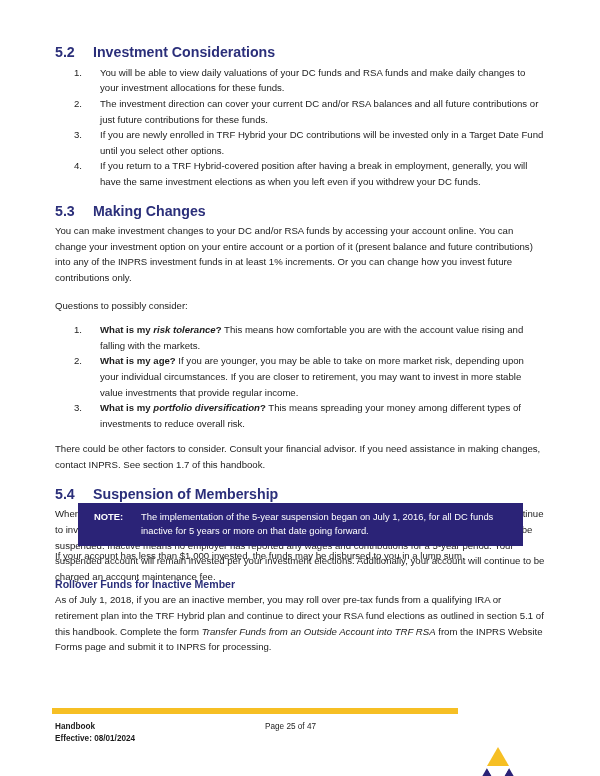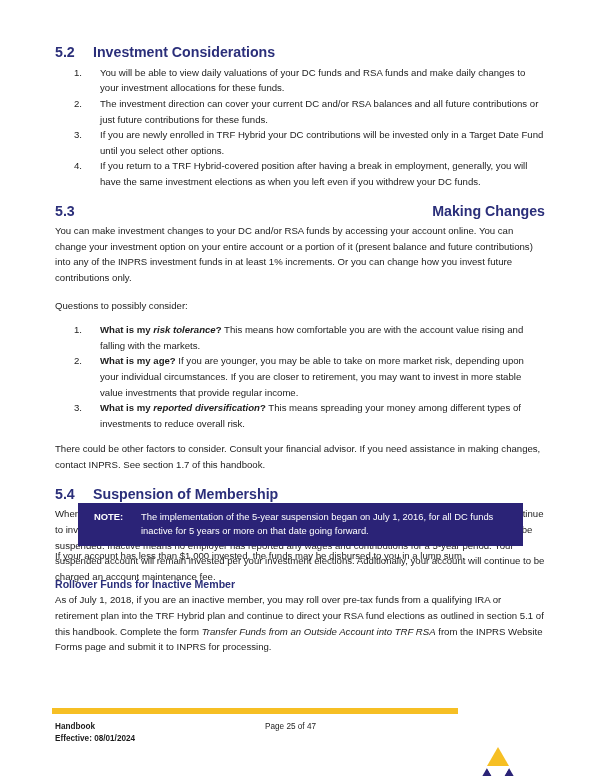--- a/index.html
+++ b/index.html
@@ -189,30 +189,30 @@
       <span class="num">5.2</span>
         <span class="ttl">Investment Considerations</span>
     </h2>
     <ol class="numlist">
       <li>You will be able to view daily valuations of your DC funds and RSA funds and make daily changes to your investment allocations for these funds.</li>
       <li>The investment direction can cover your current DC and/or RSA balances and all future contributions or just future contributions for these funds.</li>
       <li>If you are newly enrolled in TRF Hybrid your DC contributions will be invested only in a Target Date Fund until you select other options.</li>
       <li>If you return to a TRF Hybrid-covered position after having a break in employment, generally, you will have the same investment elections as when you left even if you withdrew your DC funds.</li>
     </ol>
 
-    <h2 class="sec-heading" style="margin-top:13px;justify-content:space-between;">
+    <h2 class="sec-heading" style="margin-top:13px;">
       <span class="num">5.3</span>
         <span class="ttl">Making Changes</span>
     </h2>
     <p class="body">You can make investment changes to your DC and/or RSA funds by accessing your account online. You can change your investment option on your entire account or a portion of it (present balance and future contributions) into any of the INPRS investment funds in at least 1% increments. Or you can change how you invest future contributions only.</p>
     <p class="body tight">Questions to possibly consider:</p>
     <ol class="numlist qlist">
       <li><b><span>What is my </span><i>risk tolerance</i><span>?</span></b><span> This means how comfortable you are with the account value rising and falling with the markets.</span></li>
       <li><b><span>What is my age?</span><i></i><span></span></b><span> If you are younger, you may be able to take on more market risk, depending upon your individual circumstances. If you are closer to retirement, you may want to invest in more stable value investments that provide regular income.</span></li>
-      <li><b><span>What is my </span><i>reported diversification</i><span>?</span></b><span> This means spreading your money among different types of investments to reduce overall risk.</span></li>
+      <li><b><span>What is my </span><i>portfolio diversification</i><span>?</span></b><span> This means spreading your money among different types of investments to reduce overall risk.</span></li>
     </ol>
     <p class="body" style="margin-top:9px;">There could be other factors to consider. Consult your financial advisor. If you need assistance in making changes, contact INPRS. See section 1.7 of this handbook.</p>
 
     <h2 class="sec-heading" style="margin-top:13px;">
       <span class="num">5.4</span>
         <span class="ttl">Suspension of Membership</span>
     </h2>
     <p class="body nomargin">When you leave covered employment, you can leave your DC and/or RSA funds invested with INPRS and continue to invest in any of the available options. However, if you have been inactive for 5 years, then your account will be suspended. Inactive means no employer has reported any wages and contributions for a 5-year period. Your suspended account will remain invested per your investment elections. Additionally, your account will continue to be charged an account maintenance fee.</p>
   </div>
 

